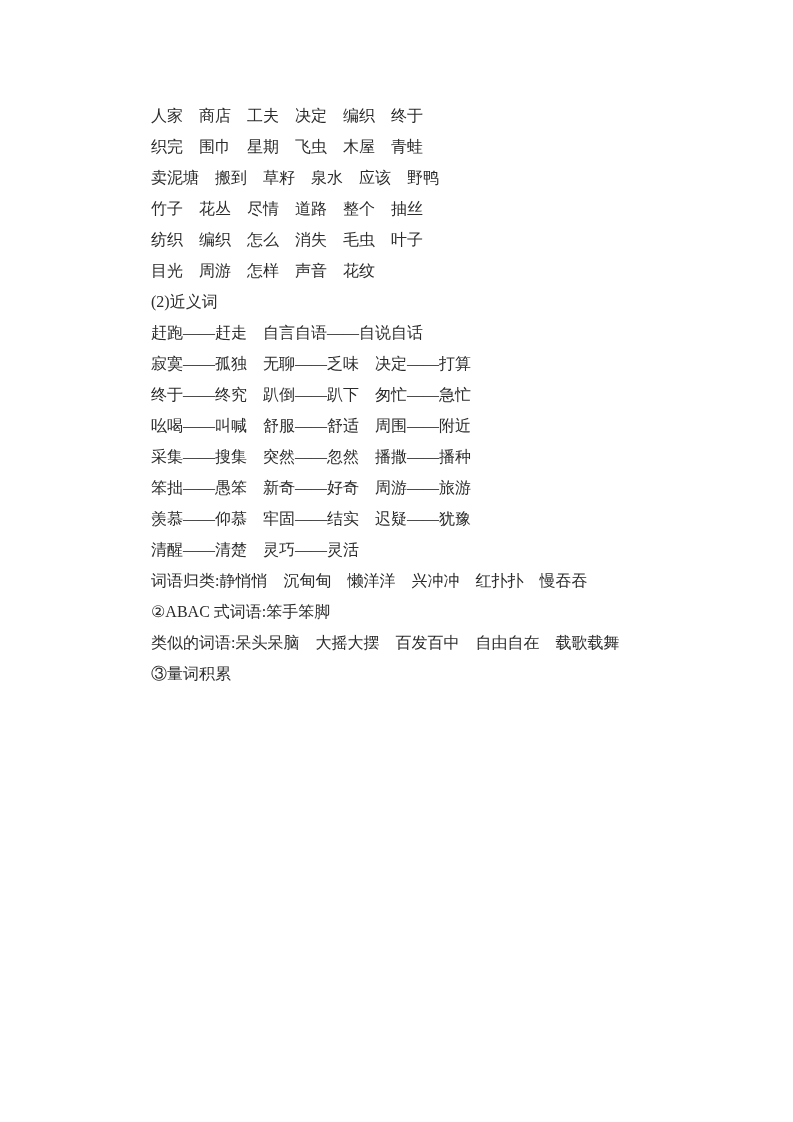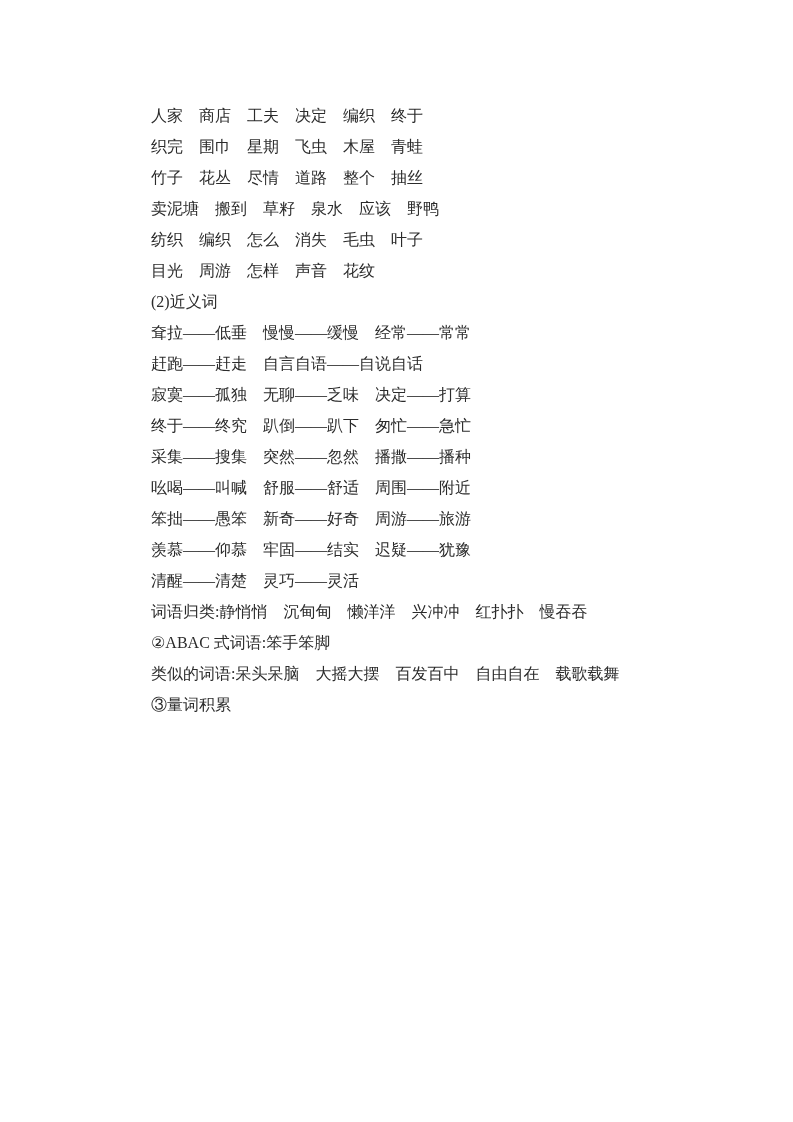--- a/index.html
+++ b/index.html
@@ -29,34 +29,33 @@
   section { margin: 0; padding: 0; }
 </style>
 </head>
 <body>
 
 <div class="page">
 
   <section>
     <p class="line">人家　商店　工夫　决定　编织　终于</p>
     <p class="line">织完　围巾　星期　飞虫　木屋　青蛙</p>
+    <p class="line">卖泥塘　搬到　草籽　泉水　应该　野鸭</p>
     <p class="line">竹子　花丛　尽情　道路　整个　抽丝</p>
-    <p class="line">卖泥塘　搬到　草籽　泉水　应该　野鸭</p>
     <p class="line">纺织　编织　怎么　消失　毛虫　叶子</p>
     <p class="line">目光　周游　怎样　声音　花纹</p>
   </section>
 
   <section>
     <p class="line">(2)近义词</p>
-    <p class="line">耷拉——低垂　慢慢——缓慢　经常——常常</p>
     <p class="line">赶跑——赶走　自言自语——自说自话</p>
     <p class="line">寂寞——孤独　无聊——乏味　决定——打算</p>
     <p class="line">终于——终究　趴倒——趴下　匆忙——急忙</p>
+    <p class="line">吆喝——叫喊　舒服——舒适　周围——附近</p>
     <p class="line">采集——搜集　突然——忽然　播撒——播种</p>
-    <p class="line">吆喝——叫喊　舒服——舒适　周围——附近</p>
     <p class="line">笨拙——愚笨　新奇——好奇　周游——旅游</p>
     <p class="line">羡慕——仰慕　牢固——结实　迟疑——犹豫</p>
     <p class="line">清醒——清楚　灵巧——灵活</p>
   </section>
 
 
   <section>
     <p class="line">词语归类:静悄悄　沉甸甸　懒洋洋　兴冲冲　红扑扑　慢吞吞</p>
     <p class="line">②ABAC 式词语:笨手笨脚</p>
     <p class="line">类似的词语:呆头呆脑　大摇大摆　百发百中　自由自在　载歌载舞</p>

